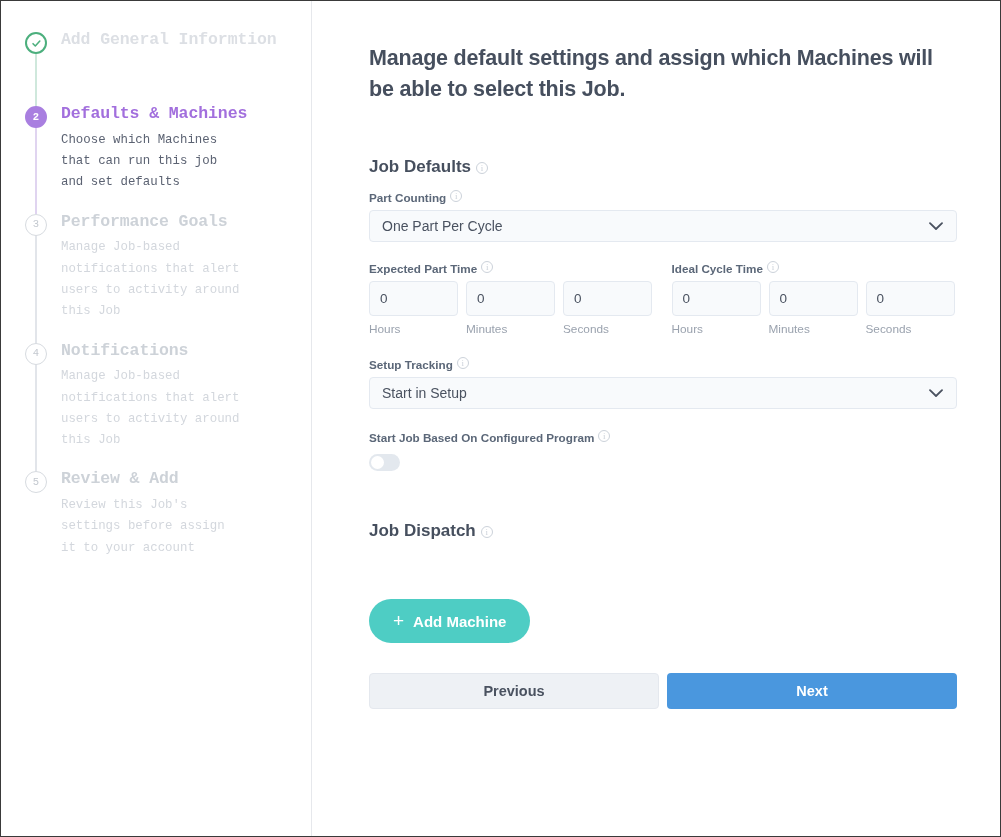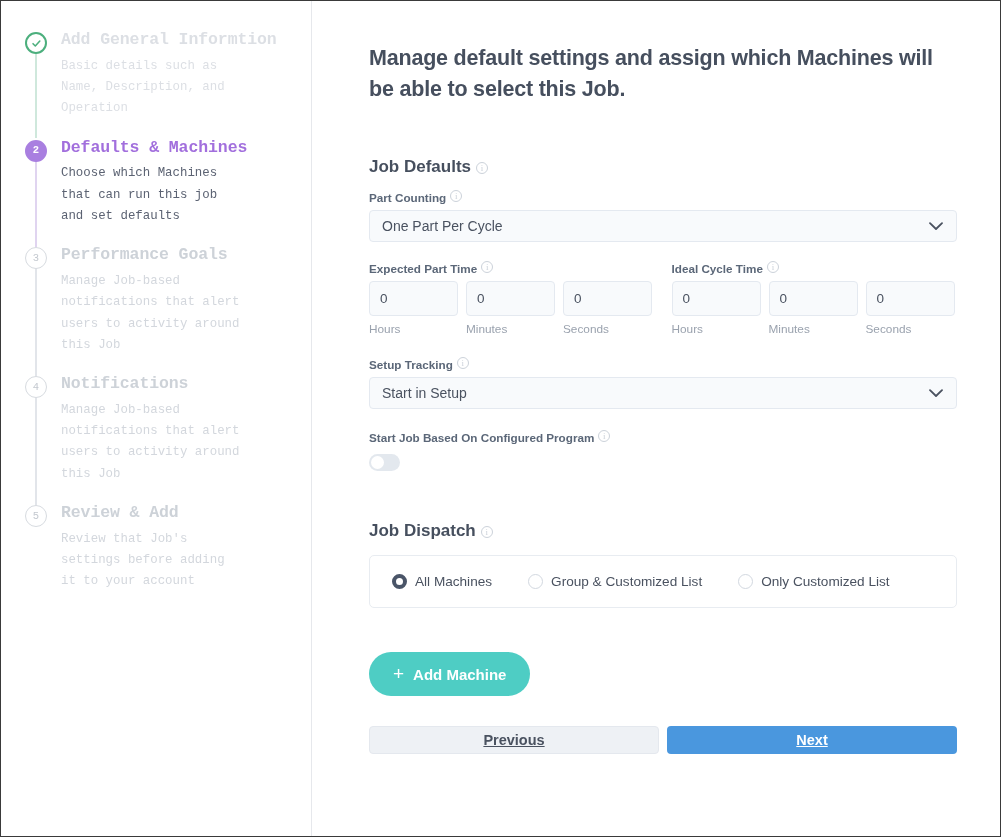--- a/index.html
+++ b/index.html
@@ -299,28 +299,27 @@
 
   
   .footer-btns {
     display: flex;
     gap: 8px;
     margin-top: 30px;
     width: 588px;
   }
   .btn {
     flex: 1 1 0;
-    height: 28px;
+    height: 36px;
     border-radius: 4px;
     font-size: 14.5px;
     font-weight: bold;
     cursor: pointer;
     font-family: "Liberation Sans", sans-serif;
     border: 1px solid transparent;
-    text-decoration: underline;
   }
   .btn-prev {
     background: #eef1f5;
     border-color: #e4e8ee;
     color: #4a5260;
   }
   .btn-next {
     background: #4a97de;
     color: #ffffff;
   }
@@ -337,21 +336,20 @@
         <div class="step-marker">
           <div class="connector green" style="height:86px;"></div>
           <div class="step-circle done">
             <svg width="11" height="11" viewBox="0 0 12 12" aria-hidden="true">
               <path d="M2.2 6.2 L4.7 8.7 L9.6 3.3" fill="none" stroke="#4caf7d" stroke-width="1.7" stroke-linecap="round" stroke-linejoin="round"></path>
             </svg>
           </div>
         </div>
         <div class="step-body">
           <div class="step-title">Add General Informtion</div>
-          <div class="step-desc">Basic details such as Name, Description, and Operation</div>
         </div>
       </div>
 
       <div class="step is-active">
         <div class="step-marker">
           <div class="connector purple" style="height:88px;"></div>
           <div class="step-circle active">2</div>
         </div>
         <div class="step-body">
           <div class="step-title">Defaults &amp; Machines</div>
@@ -380,21 +378,21 @@
           <div class="step-desc">Manage Job-based notifications that alert users to activity around this Job</div>
         </div>
       </div>
 
       <div class="step is-todo">
         <div class="step-marker">
           <div class="step-circle todo">5</div>
         </div>
         <div class="step-body">
           <div class="step-title">Review &amp; Add</div>
-          <div class="step-desc">Review that Job's settings before adding it to your account</div>
+          <div class="step-desc">Review this Job's settings before assign it to your account</div>
         </div>
       </div>
 
     </div>
   </aside>
 
   <main class="main">
 
     <h1 class="page-heading">Manage default settings and assign which Machines will be able to select this Job.</h1>
 
@@ -487,34 +485,20 @@
     <div class="toggle">
       <div class="knob"></div>
     </div>
 
     
     <div class="section-title dispatch">
       <span>Job Dispatch</span>
       <span class="info-icon">i</span>
     </div>
 
-    <div class="dispatch-panel">
-      <label class="radio-item">
-        <span class="radio checked"></span>
-        <span class="radio-label">All Machines</span>
-      </label>
-      <label class="radio-item">
-        <span class="radio"></span>
-        <span class="radio-label">Group &amp; Customized List</span>
-      </label>
-      <label class="radio-item">
-        <span class="radio"></span>
-        <span class="radio-label">Only Customized List</span>
-      </label>
-    </div>
 
     
     <button class="add-machine">
       <span class="plus">+</span>
       <span>Add Machine</span>
     </button>
 
     
     <div class="footer-btns">
       <button class="btn btn-prev">Previous</button>

